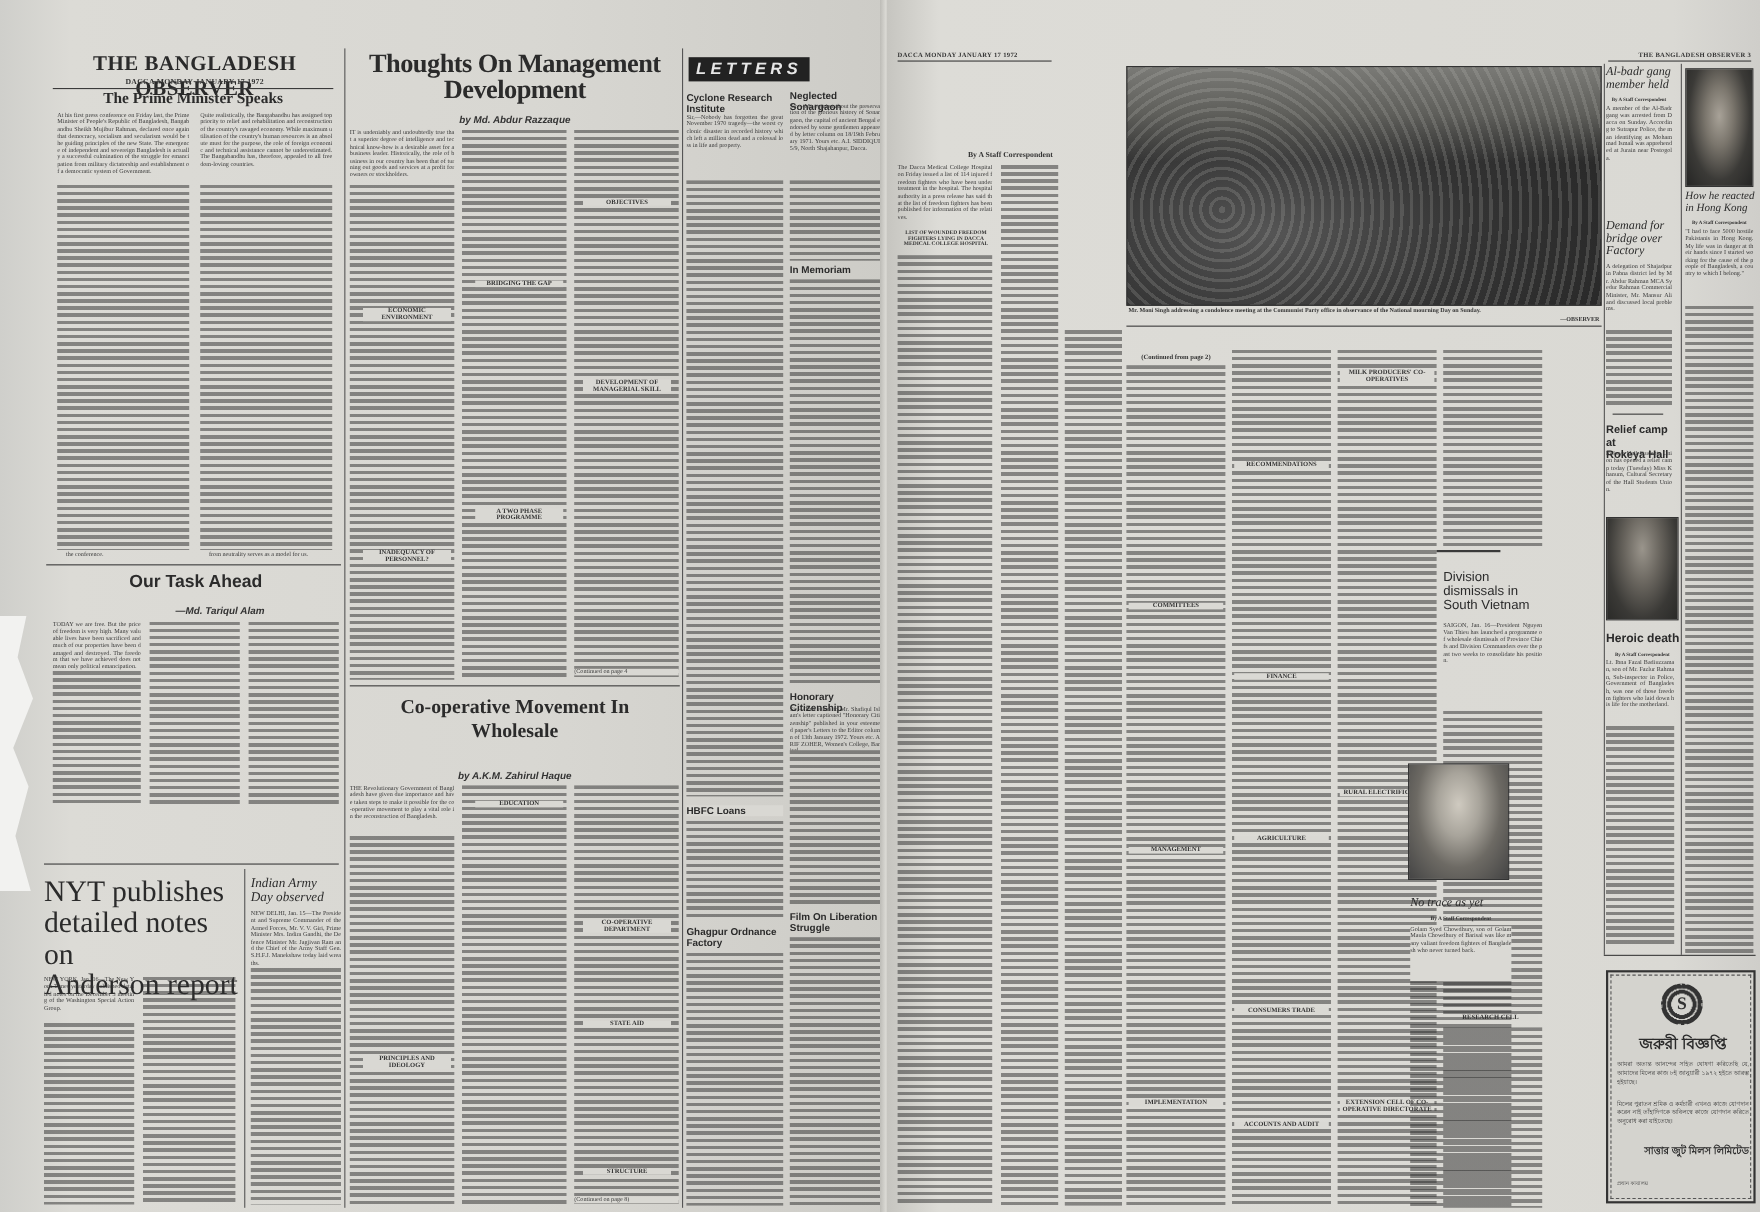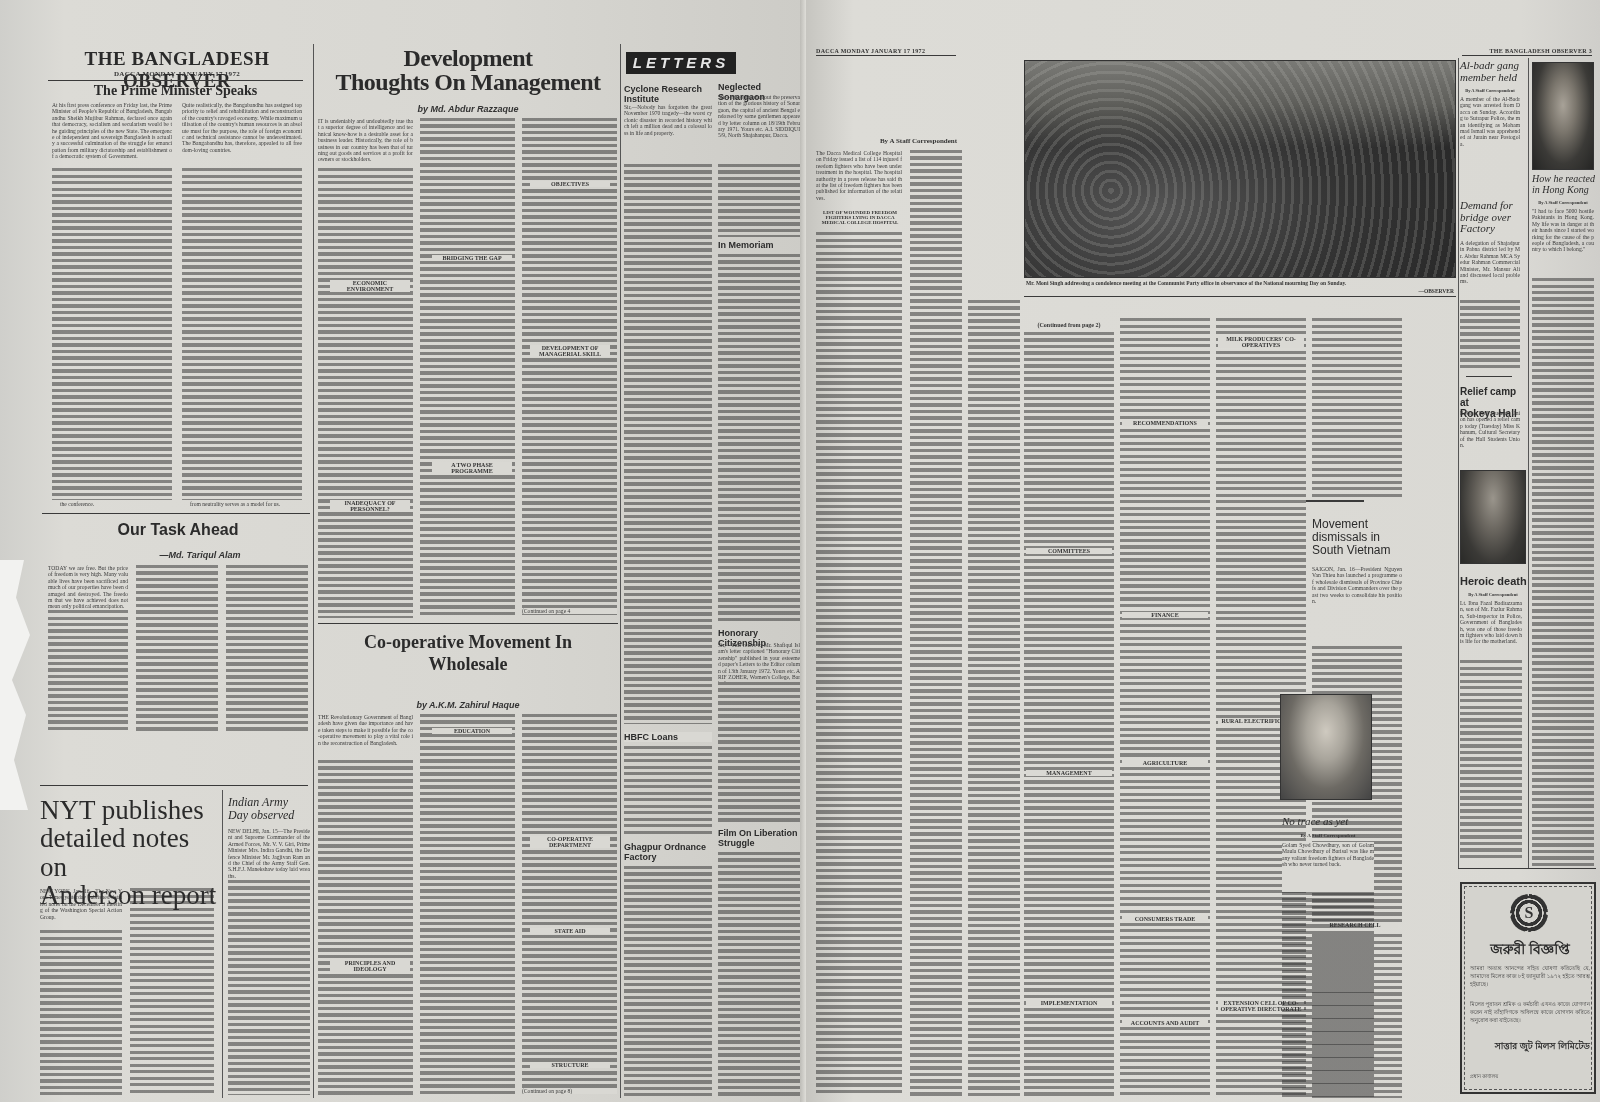--- a/index.html
+++ b/index.html
@@ -80,22 +80,22 @@
     <div>Day observed</div>
   </div>
   <div class="col body-text" style="left:228px;top:828px;width:82px;height:270px">
     <span>NEW DELHI, Jan. 15—The President and Supreme Commander of the Armed Forces, Mr. V. V. Giri, Prime Minister Mrs. Indira Gandhi, the Defence Minister Mr. Jagjivan Ram and the Chief of the Army Staff Gen. S.H.F.J. Manekshaw today laid wreaths.</span>
   </div>
   <div class="lines" style="left:228px;top:880px;width:82px;height:215px"></div>
 
   <div class="vrule" style="left:313px;top:44px;height:1054px"></div>
 
   <div class="abs hl-serif" style="left:318px;top:46px;width:300px;font-size:24px;letter-spacing:-.5px">
+    <div>Thoughts On Management</div>
     <div>Development</div>
-    <div>Thoughts On Management</div>
   </div>
   <div class="abs byline" style="left:318px;top:104px;width:300px">by Md. Abdur Razzaque</div>
   <div class="col body-text" style="left:318px;top:118px;width:95px;height:500px">
     <span>IT is undeniably and undoubtedly true that a superior degree of intelligence and technical know-how is a desirable asset for a business leader. Historically, the role of business in our country has been that of turning out goods and services at a profit for owners or stockholders.</span>
   </div>
   <div class="lines" style="left:318px;top:168px;width:95px;height:450px"></div>
   <div class="lines" style="left:420px;top:118px;width:95px;height:500px"></div>
   <div class="lines" style="left:522px;top:118px;width:95px;height:500px"></div>
   <div class="abs byline-small" style="left:330px;top:280px;width:80px;background:#d9d8d3">ECONOMIC ENVIRONMENT</div>
   <div class="abs byline-small" style="left:432px;top:255px;width:80px;background:#d9d8d3">BRIDGING THE GAP</div>
@@ -197,21 +197,21 @@
   <div class="abs byline-small" style="left:412px;top:336px;width:86px;background:#dad9d4">MILK PRODUCERS' CO-OPERATIVES</div>
   <div class="abs byline-small" style="left:412px;top:718px;width:86px;background:#dad9d4">RURAL ELECTRIFICATION</div>
   <div class="abs byline-small" style="left:412px;top:1000px;width:86px;background:#dad9d4">EXTENSION CELL OF CO-OPERATIVE DIRECTORATE</div>
   <div class="abs byline-small" style="left:506px;top:922px;width:86px;background:#dad9d4">RESEARCH CELL</div>
   <div class="abs byline-small" style="left:316px;top:916px;width:86px;background:#dad9d4">CONSUMERS TRADE</div>
   <div class="abs byline-small" style="left:316px;top:1020px;width:86px;background:#dad9d4">ACCOUNTS AND AUDIT</div>
   <div class="abs byline-small" style="left:220px;top:1000px;width:86px;background:#dad9d4">IMPLEMENTATION</div>
 
   <div class="rule" style="left:500px;top:500px;width:58px;height:2px"></div>
   <div class="abs hl-sans" style="left:506px;top:518px;width:90px;font-size:12px;font-weight:normal;line-height:1.1">
-    <div>Movement</div>
+    <div>Division</div>
     <div>dismissals in</div>
     <div>South Vietnam</div>
   </div>
   <div class="col body-text" style="left:506px;top:566px;width:90px;height:80px">
     <span>SAIGON, Jan. 16—President Nguyen Van Thieu has launched a programme of wholesale dismissals of Province Chiefs and Division Commanders over the past two weeks to consolidate his position.</span>
   </div>
   <div class="lines" style="left:506px;top:646px;width:90px;height:276px"></div>
   <div class="lines" style="left:506px;top:934px;width:90px;height:164px"></div>
 
   <div class="photo" style="left:474px;top:694px;width:92px;height:106px;background:radial-gradient(ellipse at 50% 35%,#cfcac0 0%,#a8a49b 30%,#6d6a64 60%,#444 100%)"></div>

